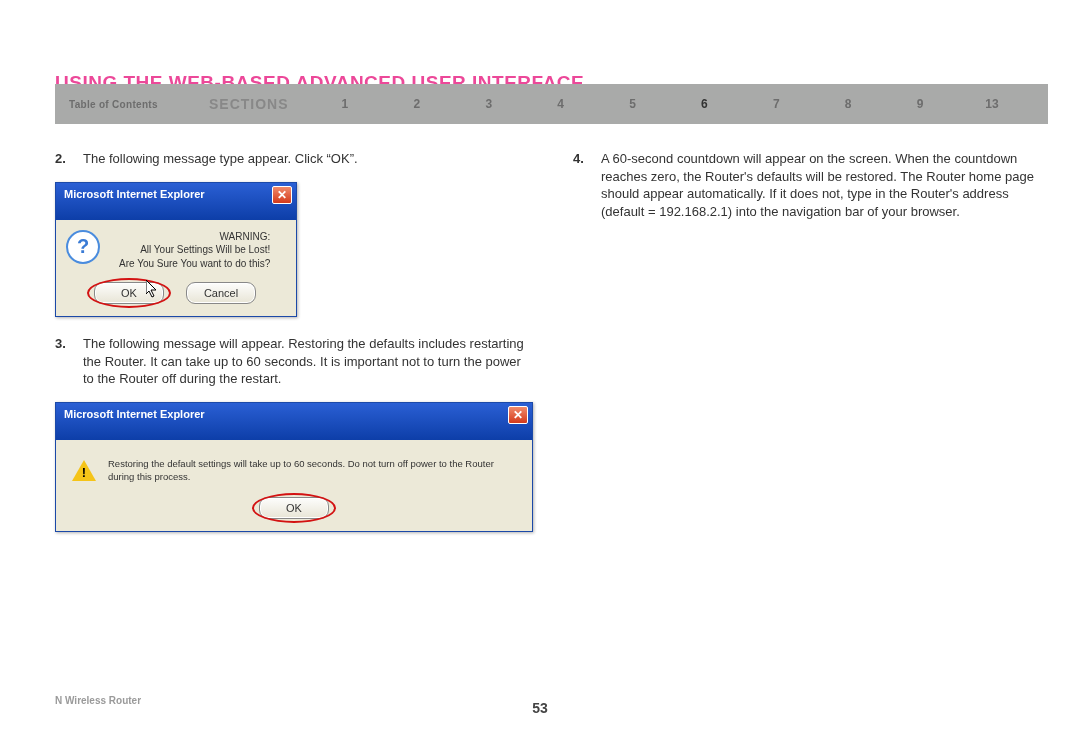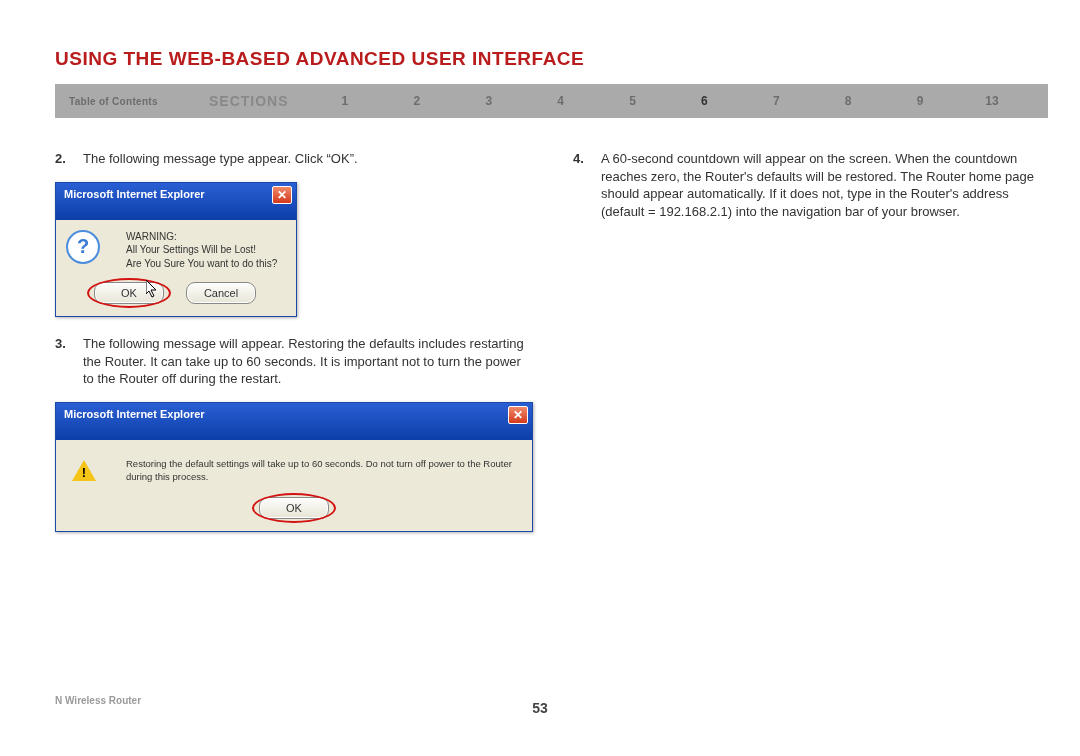--- a/index.html
+++ b/index.html
@@ -7,32 +7,32 @@
     padding: 0;
     font-family: Arial, Helvetica, sans-serif;
     background: #fff;
     width: 1080px;
     height: 756px;
     position: relative;
   }
   .page-title {
     position: absolute;
     left: 55px;
-    top: 48px;
+    top: 72px;
     font-size: 19px;
     font-weight: bold;
     letter-spacing: 0.5px;
-    color: #b91c1c;
+    color: #ec4899;
   }
   .nav-bar {
     position: absolute;
     left: 55px;
     right: 32px;
     top: 84px;
-    height: 34px;
+    height: 40px;
     background: #a9aaa9;
     display: flex;
     align-items: center;
     font-size: 11px;
     color: #6d6d6d;
   }
   .nav-toc {
     padding-left: 14px;
     font-weight: bold;
     font-size: 10px;
@@ -111,21 +111,21 @@
     font-size: 12px;
     font-weight: bold;
     line-height: 1;
   }
   .dlg1-body {
     background: #ece9d8;
     padding: 10px 12px 12px 10px;
     display: flex;
     flex-direction: column;
   }
-  .dlg1-row1 { display: flex; gap: 26px; }
+  .dlg1-row1 { display: flex; gap: 19px; text-align: right; }
   .q-icon {
     width: 30px;
     height: 30px;
     border-radius: 50%;
     border: 2px solid #4a8cde;
     background: #fff;
     position: relative;
     flex-shrink: 0;
   }
   .q-icon::after {
@@ -164,21 +164,21 @@
   .dlg2 {
     width: 476px;
     margin: 6px 0 0 0;
     border: 1px solid #1b49a8;
     box-shadow: 1px 1px 3px rgba(0,0,0,.3);
   }
   .dlg2-body {
     background: #ece9d8;
     padding: 18px 16px 12px 16px;
   }
-  .dlg2-row { display: flex; gap: 30px; align-items: center; }
+  .dlg2-row { display: flex; gap: 12px; align-items: center; }
   .warn-icon {
     width: 0; height: 0;
     border-left: 12px solid transparent;
     border-right: 12px solid transparent;
     border-bottom: 21px solid #f5c418;
     position: relative;
     flex-shrink: 0;
   }
   .warn-icon::after {
     content: "!";

